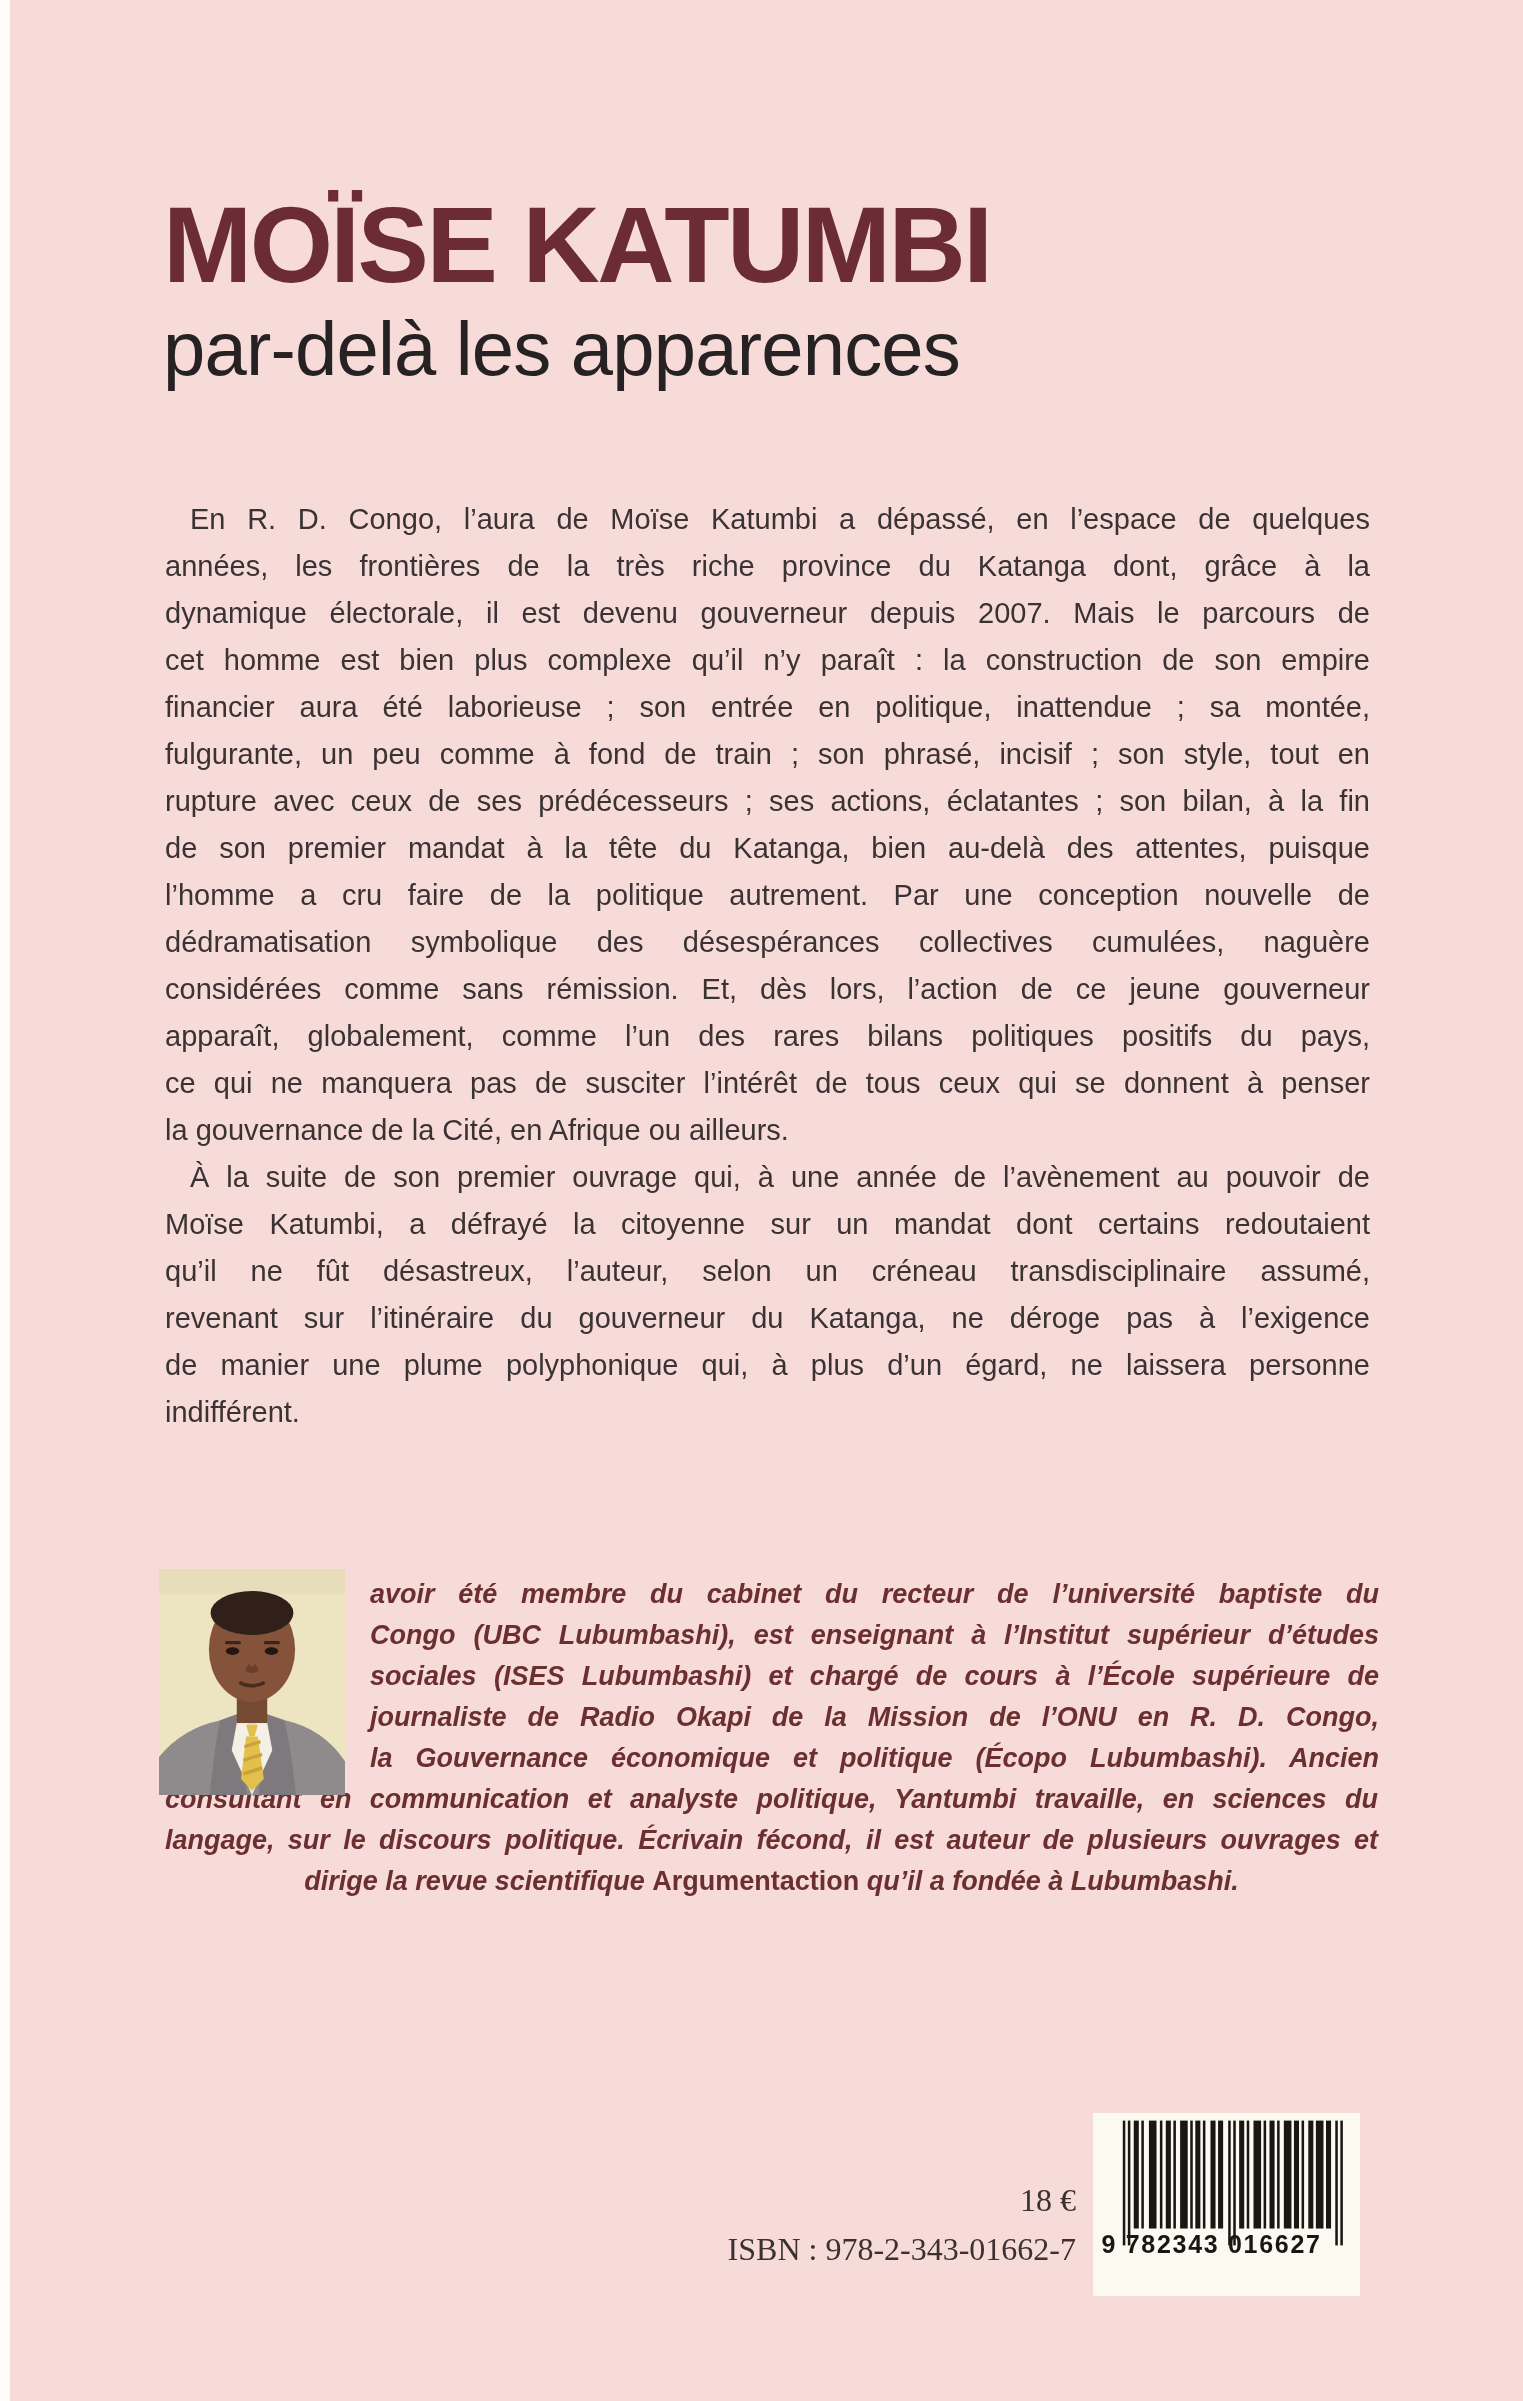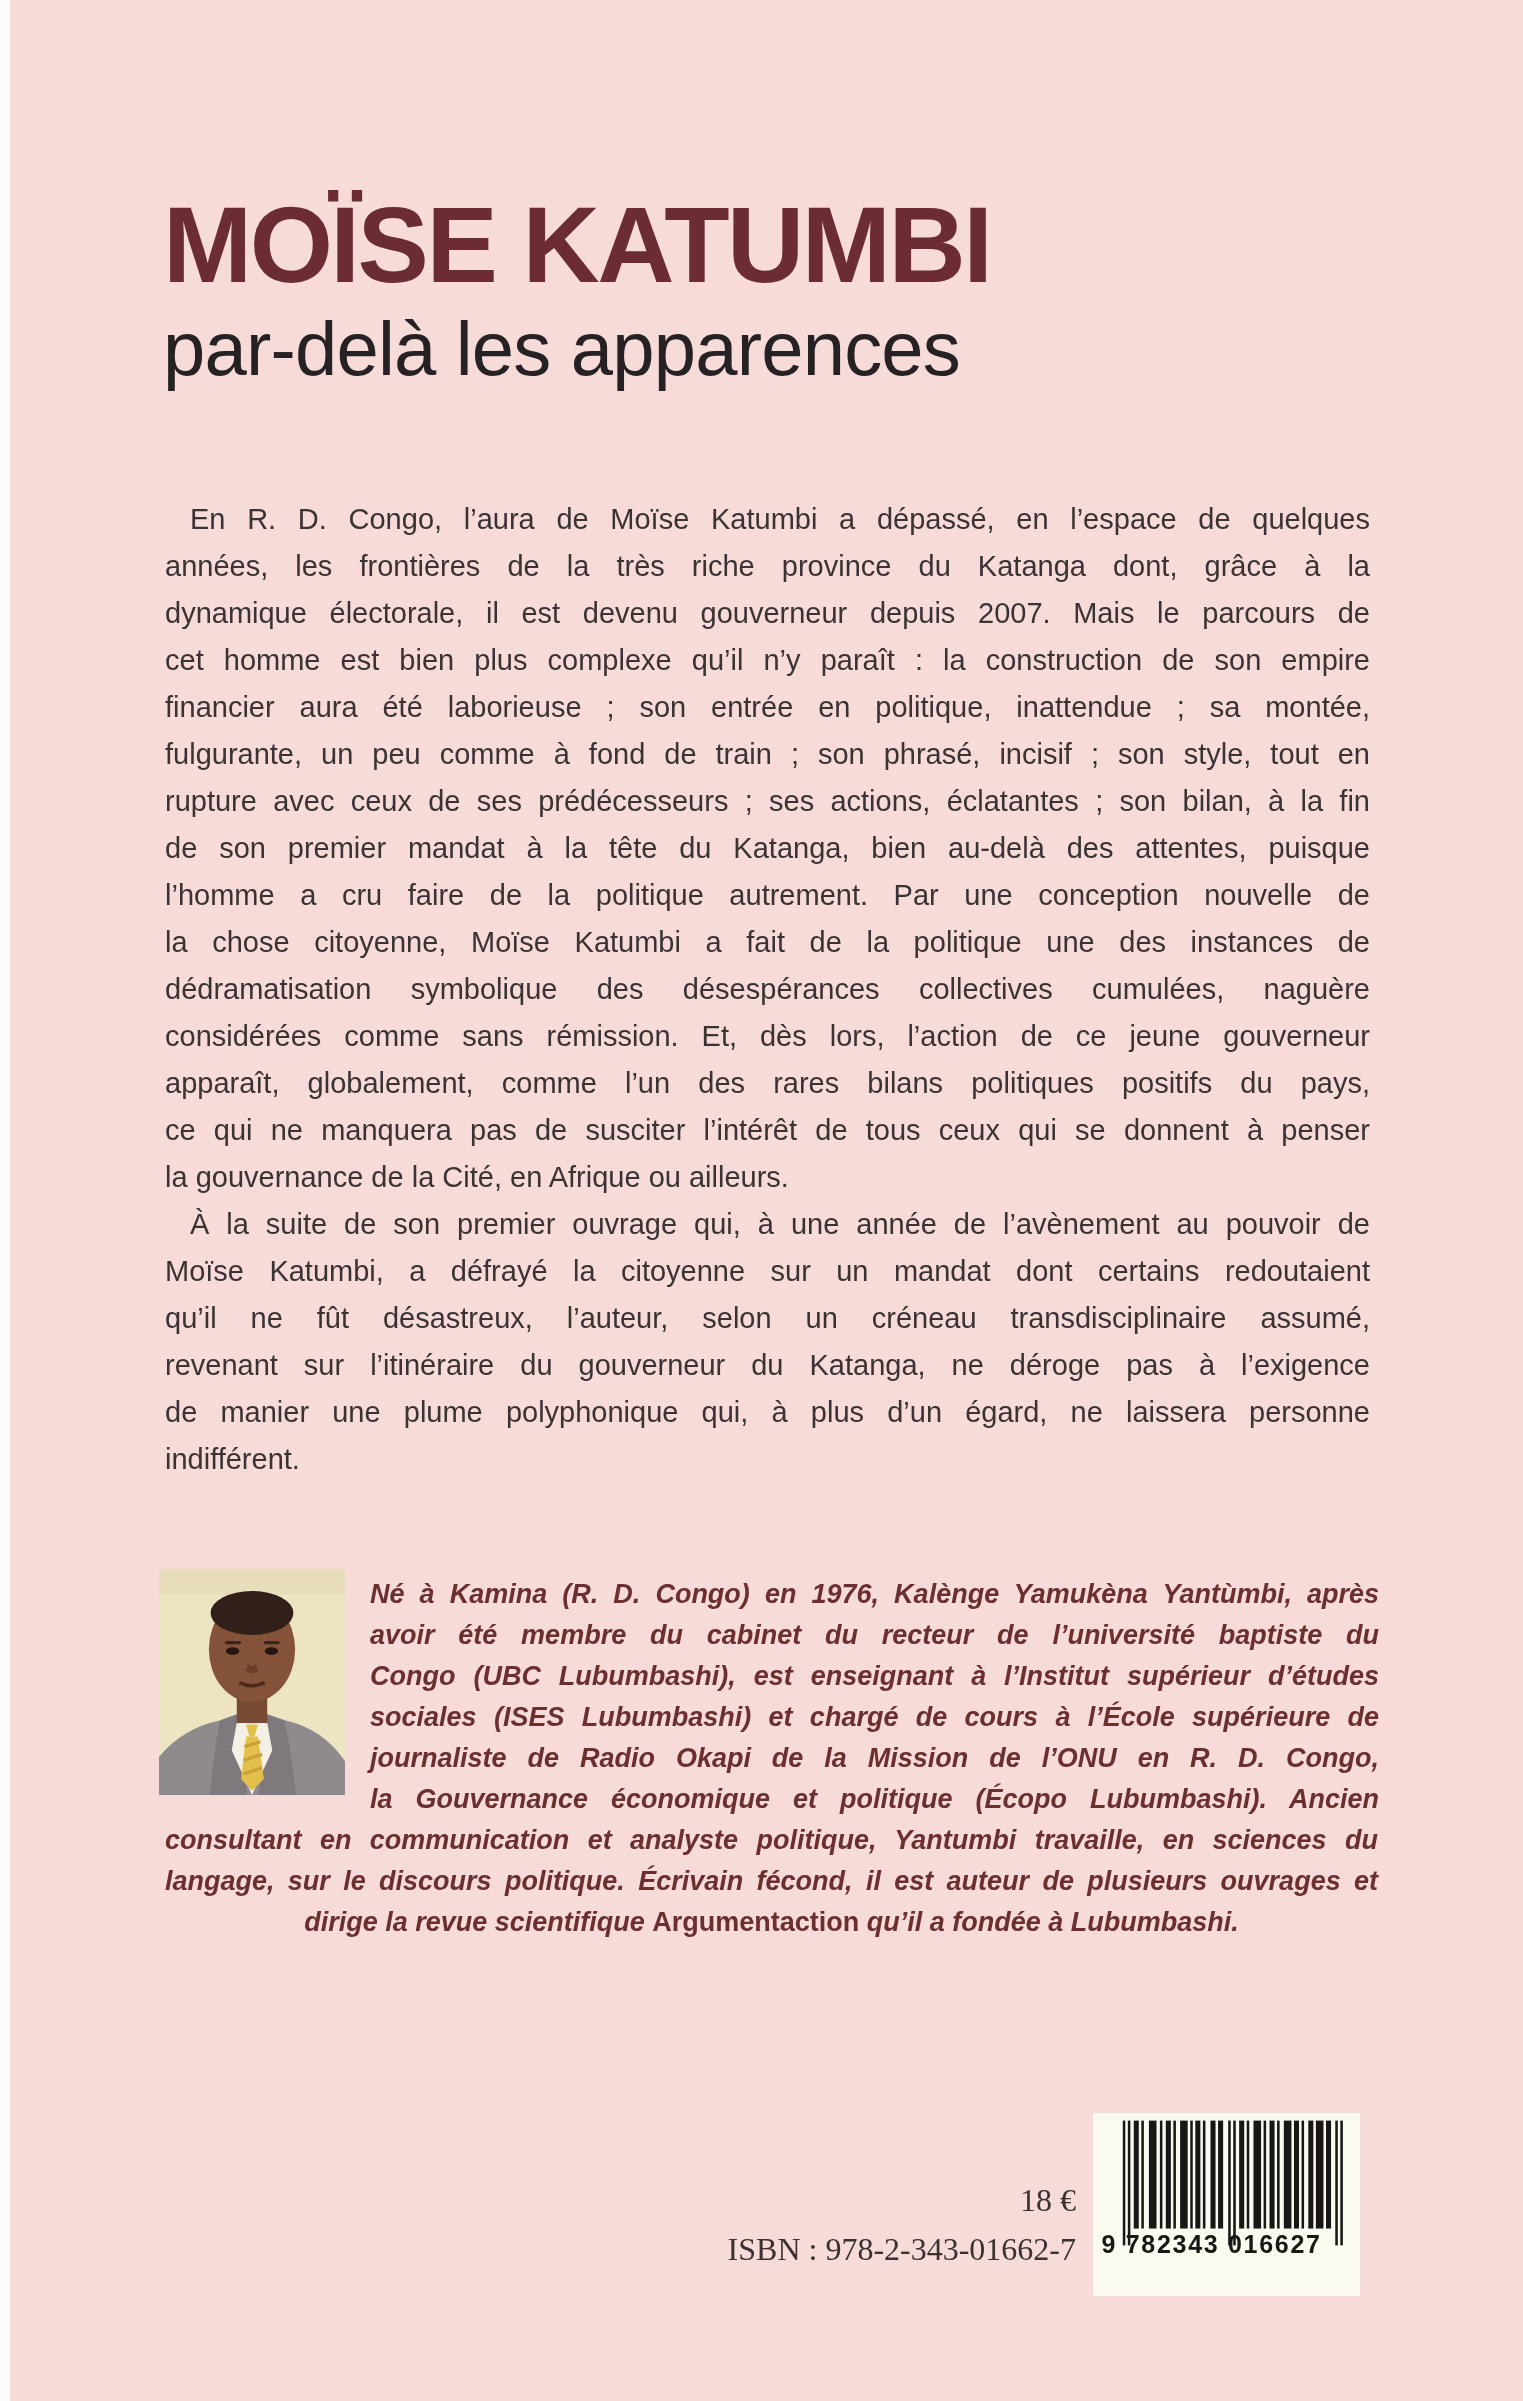--- a/index.html
+++ b/index.html
@@ -87,21 +87,20 @@
   <div>
       <div class="tline tline-first">En R. D. Congo, l’aura de Moïse Katumbi a dépassé, en l’espace de quelques</div>
       <div class="tline">années, les frontières de la très riche province du Katanga dont, grâce à la</div>
       <div class="tline">dynamique électorale, il est devenu gouverneur depuis 2007. Mais le parcours de</div>
       <div class="tline">cet homme est bien plus complexe qu’il n’y paraît : la construction de son empire</div>
       <div class="tline">financier aura été laborieuse ; son entrée en politique, inattendue ; sa montée,</div>
       <div class="tline">fulgurante, un peu comme à fond de train ; son phrasé, incisif ; son style, tout en</div>
       <div class="tline">rupture avec ceux de ses prédécesseurs ; ses actions, éclatantes ; son bilan, à la fin</div>
       <div class="tline">de son premier mandat à la tête du Katanga, bien au-delà des attentes, puisque</div>
       <div class="tline">l’homme a cru faire de la politique autrement. Par une conception nouvelle de</div>
-      <div class="tline">la chose citoyenne, Moïse Katumbi a fait de la politique une des instances de</div>
       <div class="tline">dédramatisation symbolique des désespérances collectives cumulées, naguère</div>
       <div class="tline">considérées comme sans rémission. Et, dès lors, l’action de ce jeune gouverneur</div>
       <div class="tline">apparaît, globalement, comme l’un des rares bilans politiques positifs du pays,</div>
       <div class="tline">ce qui ne manquera pas de susciter l’intérêt de tous ceux qui se donnent à penser</div>
       <div class="tline tline-last">la gouvernance de la Cité, en Afrique ou ailleurs.</div>
     </div>
   <div>
       <div class="tline tline-first">À la suite de son premier ouvrage qui, à une année de l’avènement au pouvoir de</div>
       <div class="tline">Moïse Katumbi, a défrayé la citoyenne sur un mandat dont certains redoutaient</div>
       <div class="tline">qu’il ne fût désastreux, l’auteur, selon un créneau transdisciplinaire assumé,</div>
@@ -128,21 +127,20 @@
     <ellipse cx="110" cy="95" rx="51" ry="62" fill="#84533a"></ellipse>
     <ellipse cx="110" cy="52" rx="49" ry="26" fill="#31201a"></ellipse>
     <ellipse cx="87" cy="97" rx="8" ry="4.5" fill="#241510"></ellipse>
     <ellipse cx="133" cy="97" rx="8" ry="4.5" fill="#241510"></ellipse>
     <rect x="78" y="85" width="19" height="4" rx="2" fill="#3a241c"></rect>
     <rect x="124" y="85" width="19" height="4" rx="2" fill="#3a241c"></rect>
     <path d="M106,112 Q110,118 114,112 L118,120 Q110,126 102,120 Z" fill="#6d3e2a"></path>
     <path d="M95,134 Q110,142 125,134" stroke="#4a2a1d" stroke-width="4" fill="none"></path>
   </svg>
   <div class="bio-beside">
-      <div class="tline">Né à Kamina (R. D. Congo) en 1976, Kalènge Yamukèna Yantùmbi, après</div>
       <div class="tline">avoir été membre du cabinet du recteur de l’université baptiste du</div>
       <div class="tline">Congo (UBC Lubumbashi), est enseignant à l’Institut supérieur d’études</div>
       <div class="tline">sociales (ISES Lubumbashi) et chargé de cours à l’École supérieure de</div>
       <div class="tline">journaliste de Radio Okapi de la Mission de l’ONU en R. D. Congo,</div>
       <div class="tline">la Gouvernance économique et politique (Écopo Lubumbashi). Ancien</div>
     </div>
   <div class="bio-full">
       <div class="tline">consultant en communication et analyste politique, Yantumbi travaille, en sciences du</div>
       <div class="tline">langage, sur le discours politique. Écrivain fécond, il est auteur de plusieurs ouvrages et</div>
     </div>

